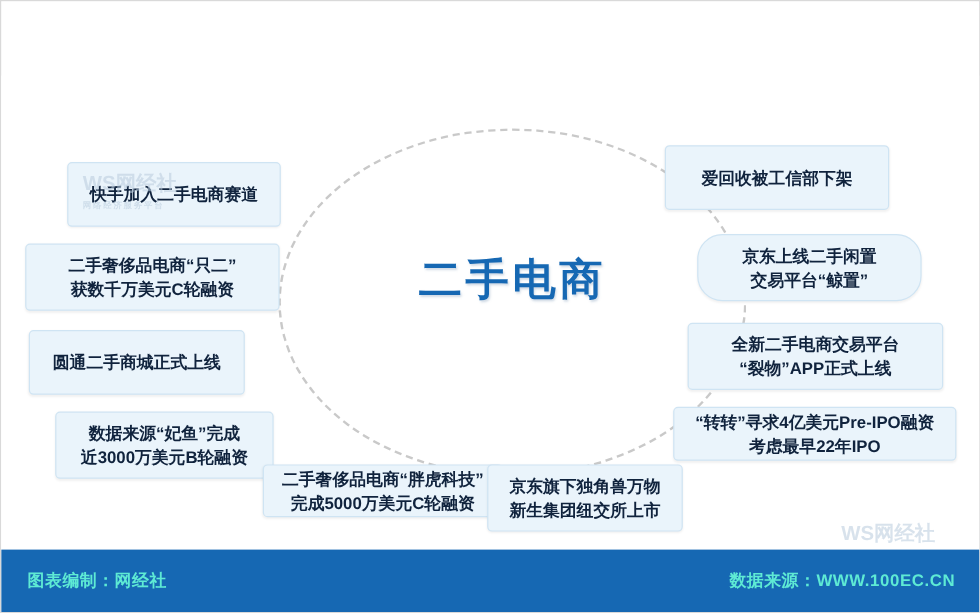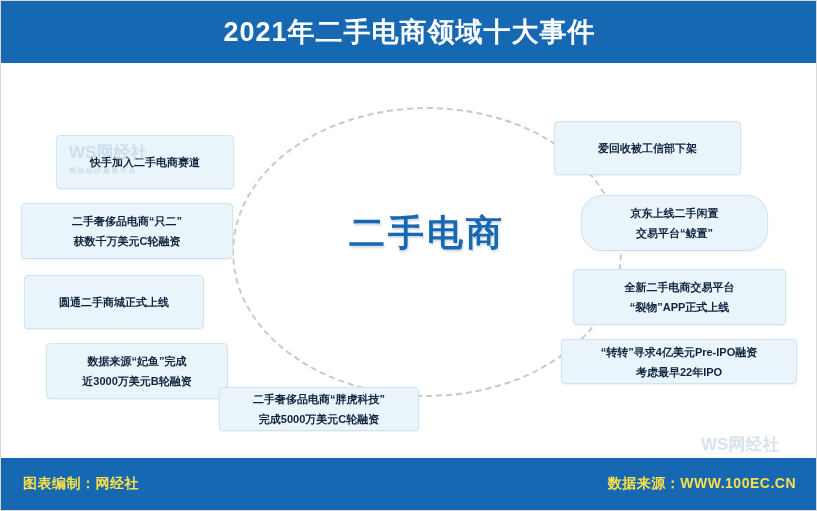--- a/index.html
+++ b/index.html
@@ -46,21 +46,21 @@
     width: 817px;
     height: 52px;
     background: #1668b3;
     display: flex;
     align-items: center;
     justify-content: space-between;
     box-sizing: border-box;
     padding: 0 22px;
   }
   .footer-left, .footer-right {
-    color: #fde047;
+    color: #5eead4;
     font-size: 14px;
     font-weight: bold;
     letter-spacing: 0.5px;
   }
   
   .canvas {
     position: absolute;
     left: 0; top: 62px;
     width: 817px;
     height: 397px;
@@ -93,21 +93,21 @@
     position: absolute;
     background: #eaf4fb;
     border: 1px solid #cfe4f3;
     border-radius: 4px;
     box-sizing: border-box;
     display: flex;
     align-items: center;
     justify-content: center;
     text-align: center;
     color: #10233d;
-    font-size: 11px;
+    font-size: 14px;
     line-height: 20px;
     font-weight: bold;
     padding: 4px 6px;
     box-shadow: 0 1px 2px rgba(0,0,0,0.06);
   }
   .evt span { display: block; white-space: pre-line; }
   .e0 { left: 55px;  top: 72px;  width: 178px; height: 54px; }
   .e1 { left: 20px;  top: 140px; width: 212px; height: 56px; }
   .e2 { left: 23px;  top: 212px; width: 180px; height: 54px; }
   .e3 { left: 45px;  top: 280px; width: 182px; height: 56px; }
@@ -131,23 +131,20 @@
   .wm .wm-sub  { font-size: 7px; letter-spacing: 1.5px; margin-top: 2px; }
   .wm1 { left: 68px;  top: 78px;  }
   .wm2 { left: 700px; top: 370px; }
   .wm3 { left: 612px; top: 402px; opacity: 0.45; }
 </style>
 </head>
 <body>
 
 <div class="page">
 
-  <div class="header">
-    <div class="header-title">2021年二手电商领域十大事件</div>
-  </div>
 
   <div class="canvas">
 
     <div class="ellipse"></div>
 
     <div class="center-label">二手电商</div>
 
     <div class="evt e0">
         <span>快手加入二手电商赛道</span>
       </div>
@@ -158,20 +155,24 @@
     <div class="evt e2">
         <span>圆通二手商城正式上线</span>
       </div>
     <div class="evt e3">
         <span>数据来源“妃鱼”完成
 近3000万美元B轮融资</span>
       </div>
     <div class="evt e4">
         <span>二手奢侈品电商“胖虎科技”
 完成5000万美元C轮融资</span>
+      </div>
+    <div class="evt e5">
+        <span>京东旗下独角兽万物
+新生集团纽交所上市</span>
       </div>
     <div class="evt e6">
         <span>爱回收被工信部下架</span>
       </div>
     <div class="evt e7">
         <span>京东上线二手闲置
 交易平台“鲸置”</span>
       </div>
     <div class="evt e8">
         <span>全新二手电商交易平台

